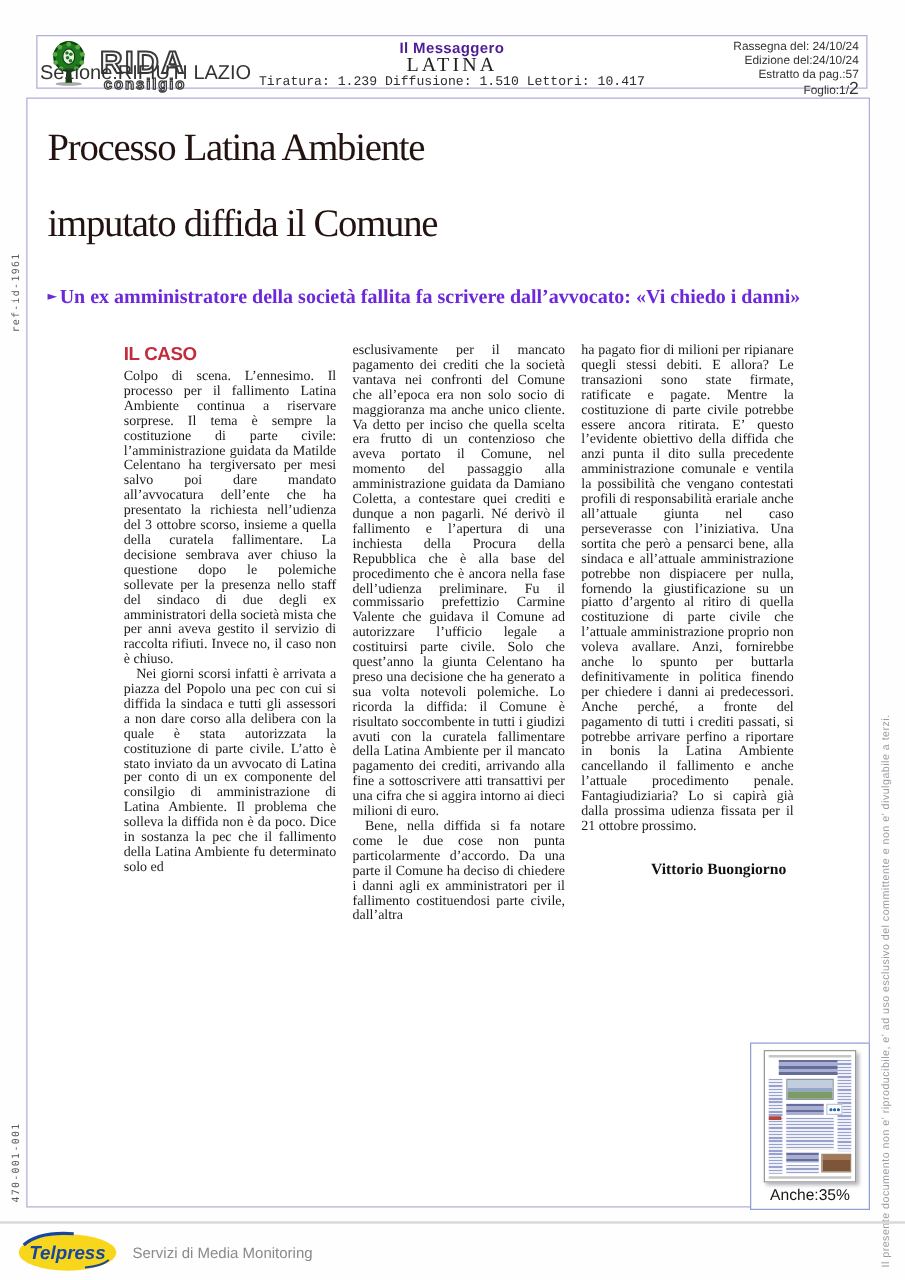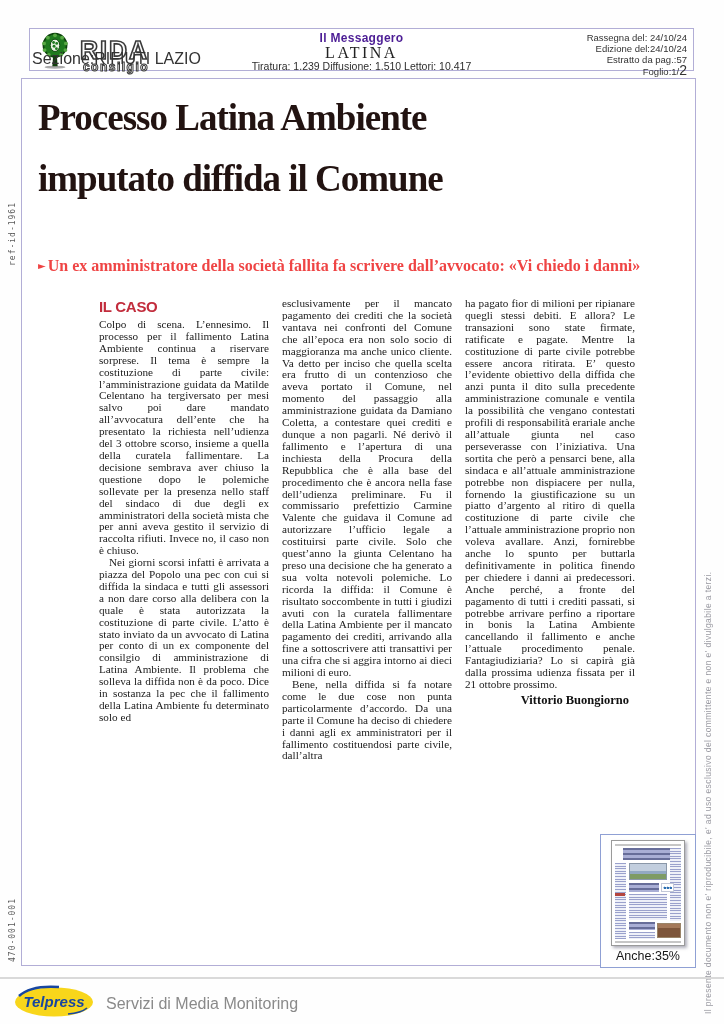--- a/index.html
+++ b/index.html
@@ -41,57 +41,57 @@
     -webkit-text-stroke:1px #3a3a3a; margin-top:-2px;
   }
   .section-label {
     position:absolute; left:2px; bottom:2px;
     font-family:Liberation Sans, sans-serif; font-size:16px; color:#333;
   }
   .masthead { position:absolute; left:50%; transform:translateX(-50%); top:2px; text-align:center; width:340px; }
   .mast-title { font-family:Liberation Sans, sans-serif; font-weight:bold; font-size:12px; color:#4c1d95; letter-spacing:.3px; }
   .mast-edition { font-family:"Liberation Serif", serif; font-size:16px; letter-spacing:2.5px; color:#222; line-height:15px; }
   .mast-dir { font-family:"Liberation Sans", sans-serif; font-size:9px; color:#444; line-height:10px; }
-  .mast-circ { font-family:Liberation Sans, sans-serif; font-size:10.5px; color:#2e2e2e; line-height:13px; }
+  .mast-circ { font-family:Liberation Mono, monospace; font-size:10.5px; color:#2e2e2e; line-height:13px; }
   .meta { position:absolute; right:6px; top:3px; text-align:right;
           font-family:"Liberation Sans", sans-serif; font-size:9.5px; color:#333; line-height:11px;margin-left:38px; }
   .foglio-big { font-size:14px; }
 
   
   .main-box {
     position:absolute; left:21px; top:78px; width:675px; height:888px;
     border:1px solid #b2aed6; background:#fff;
   }
   .headline {
     position:absolute; left:16px; top:8px; width:645px;
-    font-family:"Liberation Serif", serif; font-weight:bold;
-    font-size:37px; line-height:61px; letter-spacing:-1px; color:#221311;
+    font-family:"Liberation Serif", serif; font-weight:normal;
+    font-size:31px; line-height:61px; letter-spacing:-1px; color:#221311;
   }
   .subheads { position:absolute; left:16px; top:148px; width:648px; display:flex; gap:26px; }
   .subhead {
     flex:1; font-family:"Liberation Serif", serif; font-weight:bold;
-    font-size:16px; line-height:22px; color:#ef4444;margin-top:28px;
+    font-size:16px; line-height:22px; color:#6d28d9;
   }
   .subhead .marker { font-family:"DejaVu Sans", sans-serif; font-size:10px; vertical-align:2px; margin-right:2px; }
 
   .body-cols {
-    position:absolute; left:77px; top:219px; width:536px; height:548px;
+    position:absolute; left:77px; top:196px; width:536px; height:548px;
     display:flex; gap:13px; overflow:hidden;
   }
   .col { flex:1; }
   .kicker {
     font-family:"Liberation Sans", sans-serif; font-weight:bold;
     font-size:15px; letter-spacing:-.3px; color:#c22c3c; margin-bottom:4px;
   }
   .col p {
     font-size:11.2px; line-height:11.9px; text-align:justify;
     color:#1a1a1a; hyphens:auto; overflow-wrap:break-word;
   }
   .col p.indent { text-indent:10px; }
-  .byline { font-weight:bold; font-size:12.5px; text-align:right; padding-right:6px; margin-top:2px; color:#111; }
+  .byline { font-weight:bold; font-size:12.5px; text-align:right; padding-right:6px; margin-top:20px; color:#111; }
 
   
   .thumb-box {
     position:absolute; left:600px; top:834px; width:96px; height:134px;
     border:1px solid #8fa0d4; background:#fff;
   }
   .thumb-page {
     position:absolute; left:10px; top:5px; width:74px; height:106px;
     background:#fff; border:1px solid #9a9a9a;
     box-shadow:2px 2px 3px rgba(110,110,130,.55);
@@ -102,21 +102,21 @@
   .thumb-weight {
     position:absolute; left:0; bottom:4px; width:100%; text-align:center;
     font-family:"Liberation Sans", sans-serif; font-size:12.5px; color:#161616;
   }
 
   
   .footer-rule { position:absolute; left:0; top:977px; width:724px; height:2px; background:#d9d9d9; }
   .telpress-logo { position:absolute; left:13px; top:983px; width:82px; height:36px; }
   .tagline {
     position:absolute; left:106px; top:995px;
-    font-family:"Liberation Sans", sans-serif; font-size:16px; color:#8a8a8a;
+    font-family:"Liberation Sans", sans-serif; font-size:12px; color:#8a8a8a;
   }
 </style>
 </head>
 <body>
 
 <div class="page">
 
   <div class="vcode top">ref-id-1961</div>
   <div class="vcode bot">470-001-001</div>
   <div class="vdisclaimer">Il presente documento non e' riproducibile, e' ad uso esclusivo del committente e non e' divulgabile a terzi.</div>

